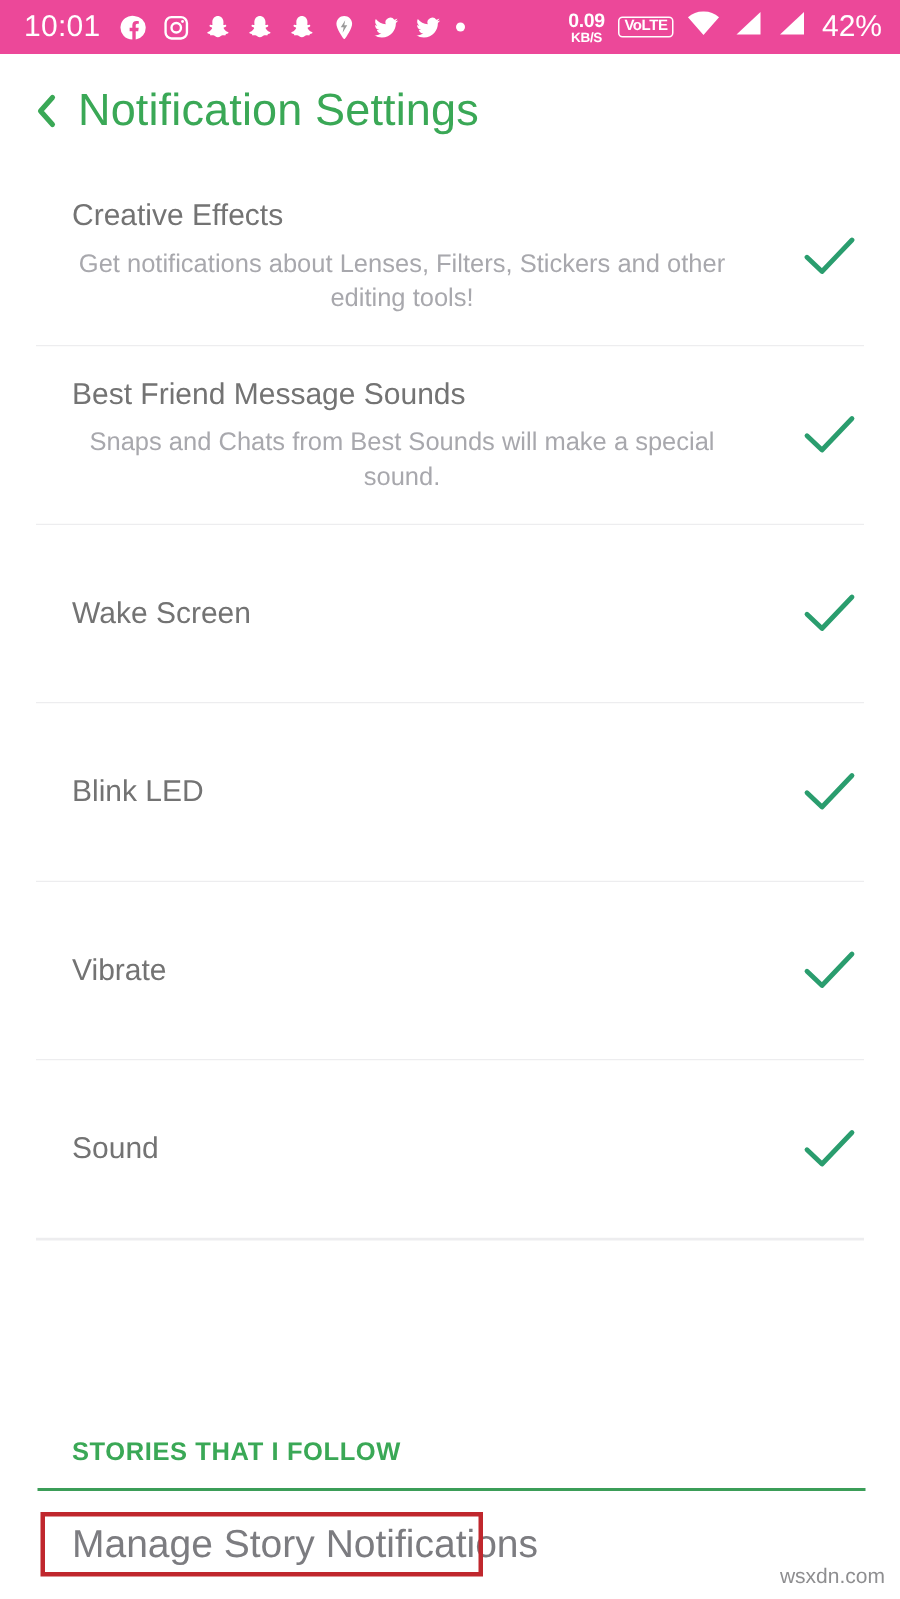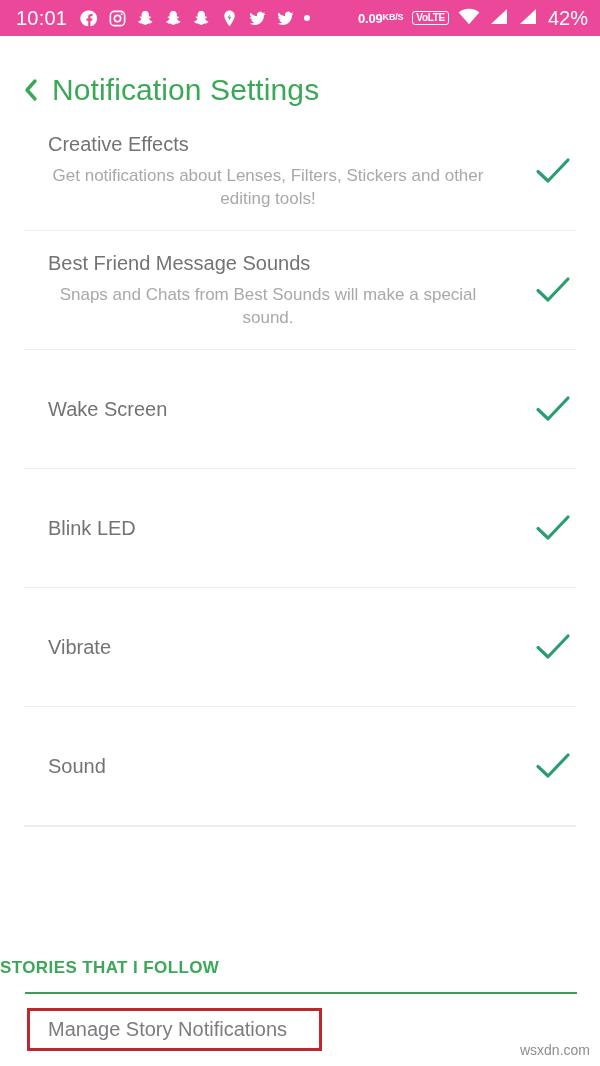--- a/index.html
+++ b/index.html
@@ -15,32 +15,32 @@
   .statusbar{
     position:absolute; left:0; top:0; width:600px; height:36px;
     background:#ec4899; display:flex; align-items:center;
     padding:0 12px 0 16px; color:#ffffff;
   }
   .sb-clock{ font-size:20px; letter-spacing:.2px; font-weight:400; line-height:1;}
   .sb-icons{ display:flex; align-items:center; gap:9px; margin-left:13px; }
   .sb-icons svg{ display:block; }
   .sb-dot{ width:6px; height:6px; border-radius:50%; background:#fff; display:block; }
   .sb-right{ margin-left:auto; display:flex; align-items:center; gap:9px; }
-  .sb-kbs{ display:flex; flex-direction:row; line-height:1; }
+  .sb-kbs{ display:flex; flex-direction:column; align-items:center; line-height:1; }
   .sb-kbs .v{ font-size:13px; font-weight:700; letter-spacing:-.2px;}
   .sb-kbs .u{ font-size:9px; font-weight:700; letter-spacing:-.2px; margin-top:1px;}
   .sb-volte{
     font-size:10px; font-weight:700; letter-spacing:-.3px;
     border:1.6px solid #fff; border-radius:3px; padding:1px 3px; line-height:1.05;
   }
   .sb-batt{ font-size:20px; line-height:1; margin-left:1px; }
 
   
   .header{
-    position:absolute; left:0; top:52px; width:600px; height:76px;
+    position:absolute; left:0; top:36px; width:600px; height:76px;
     display:flex; align-items:center; padding-left:18px;
     background:#fff;
   }
   .back-chev{ width:26px; height:30px; display:flex; align-items:center; justify-content:center;}
   .page-title{
     font-size:30px; color:#3aa856; font-weight:400; margin-left:8px;
     letter-spacing:.1px; white-space:nowrap;
   }
 
   
@@ -61,29 +61,29 @@
   }
   .check{ width:46px; display:flex; justify-content:center; flex:0 0 auto; }
   .check svg{ display:block; }
 
   .row.tall{ height:118px; }
   .row.plain{ height:118px; }
 
   
   .section-head{
     position:absolute; left:0; width:600px;
-    font-size:17px; font-weight:700; color:#3aa856;
+    padding-left:48px; font-size:17px; font-weight:700; color:#3aa856;
     letter-spacing:.4px;
   }
   .green-rule{
     position:absolute; height:2px; background:#3b9d58;
   }
   .manage-row{
-    position:absolute; display:flex; align-items:center;
-    font-size:20px; color:#7c7c80;
+    position:absolute; display:flex; 
+    font-size:26px; color:#7c7c80;
   }
   .redbox{
     position:absolute; border:3px solid #c0272d; background:transparent;
   }
   .watermark{
     position:absolute; right:10px; bottom:8px;
     font-size:14px; color:#8e8e90; font-family:"Liberation Sans", sans-serif;
   }
 </style>
 </head>

